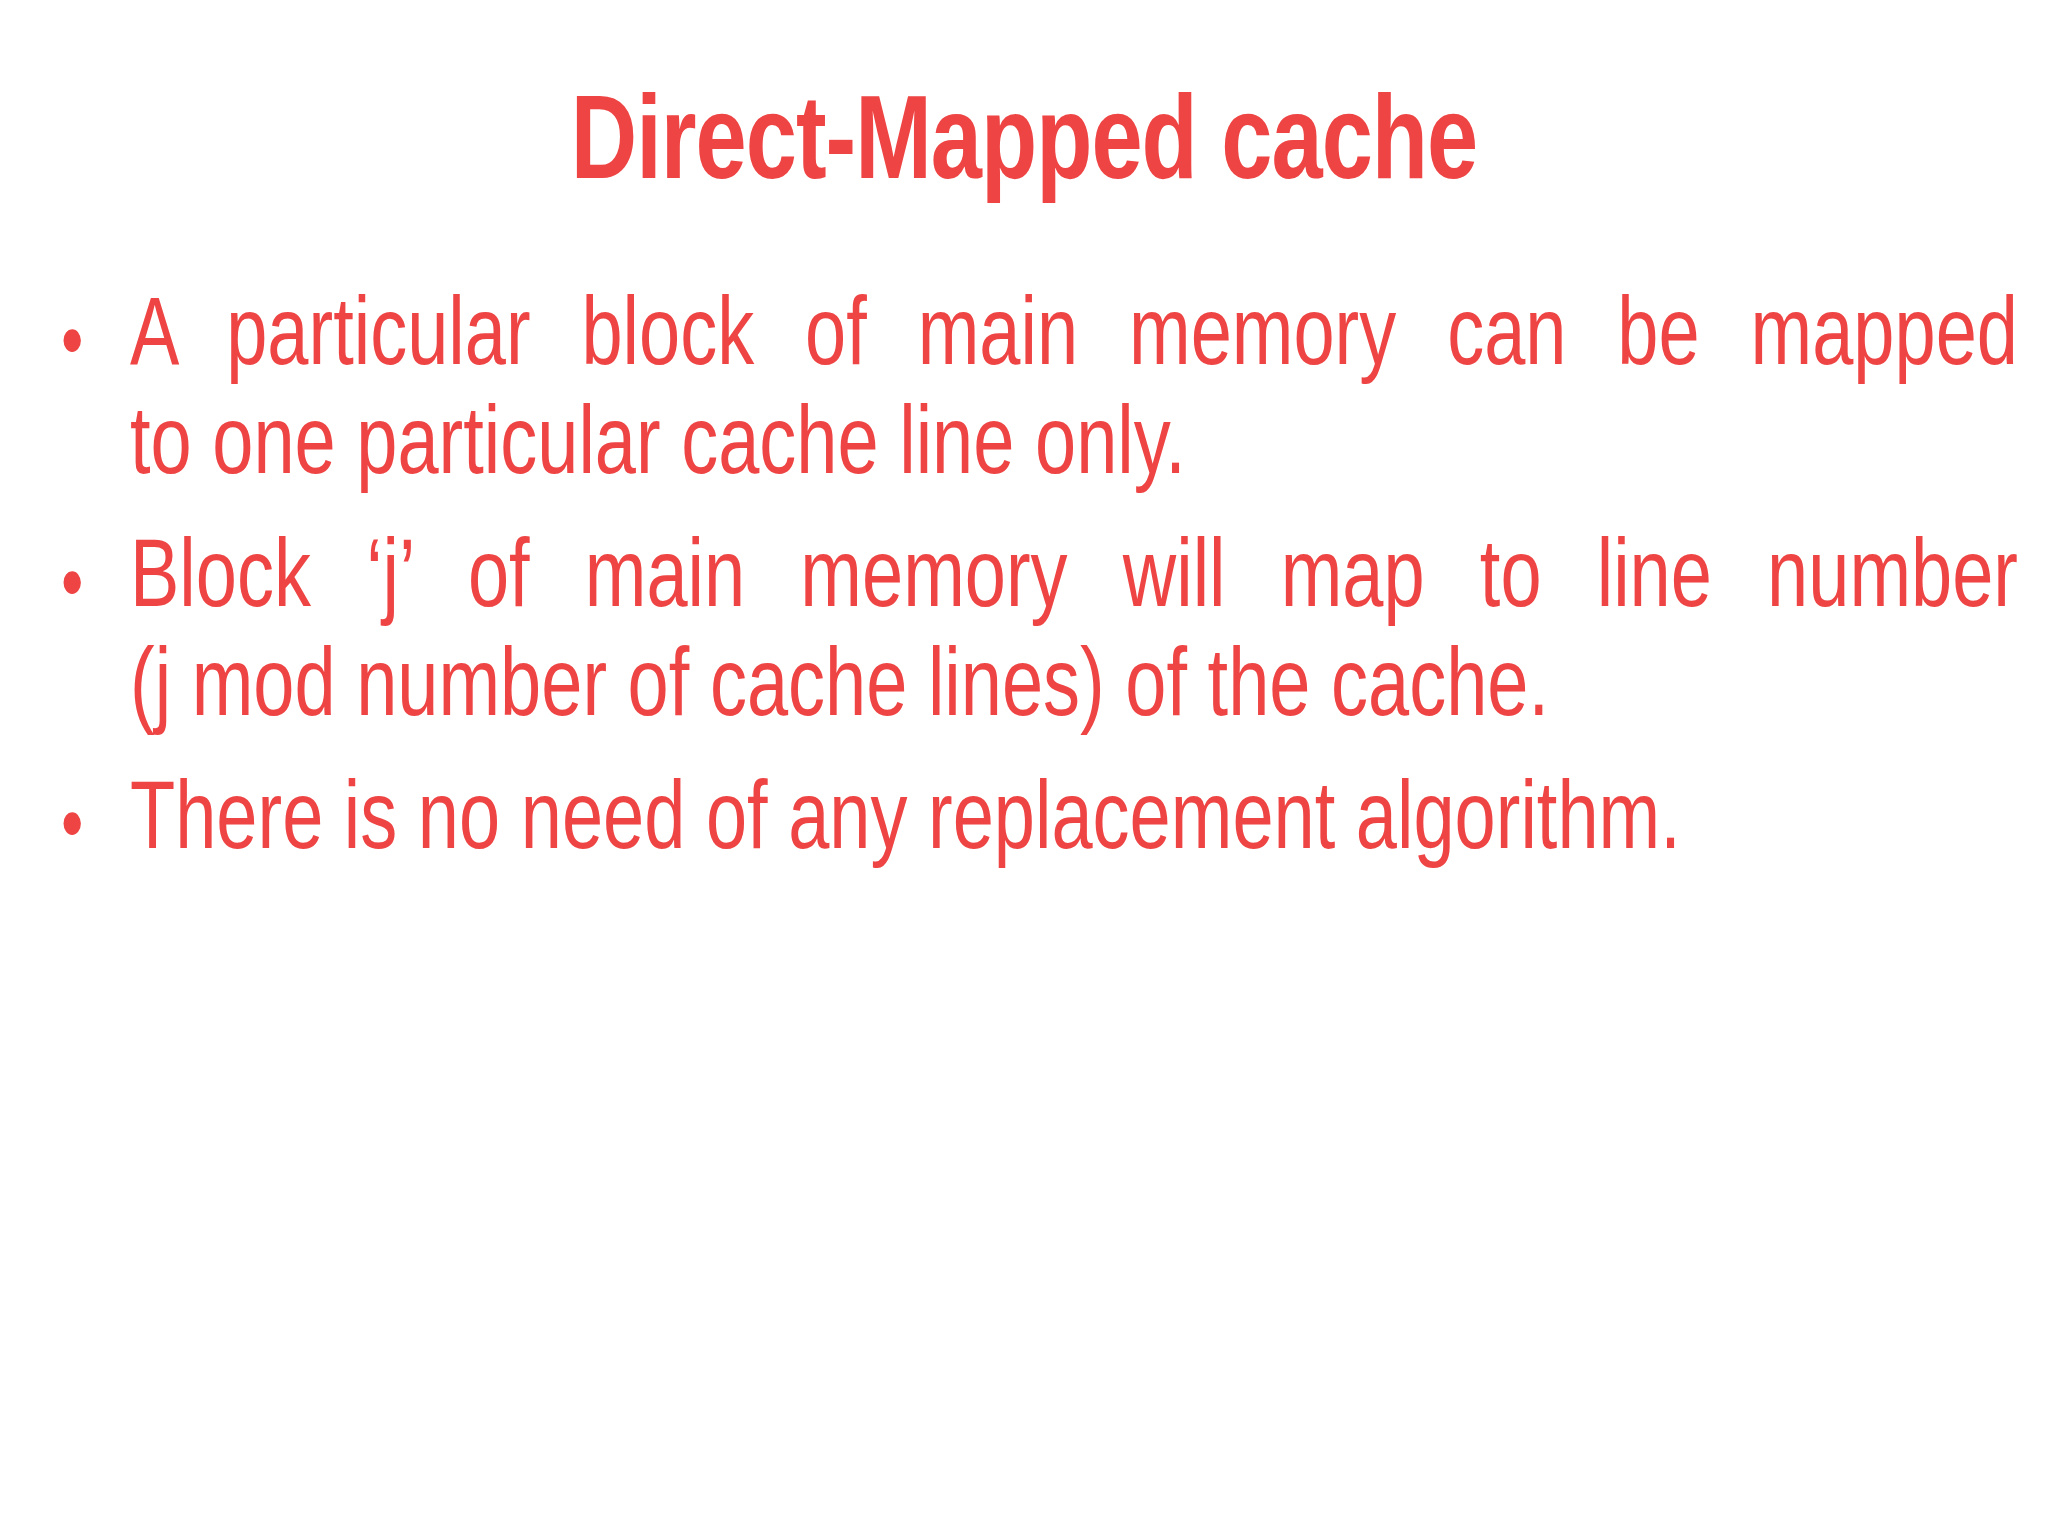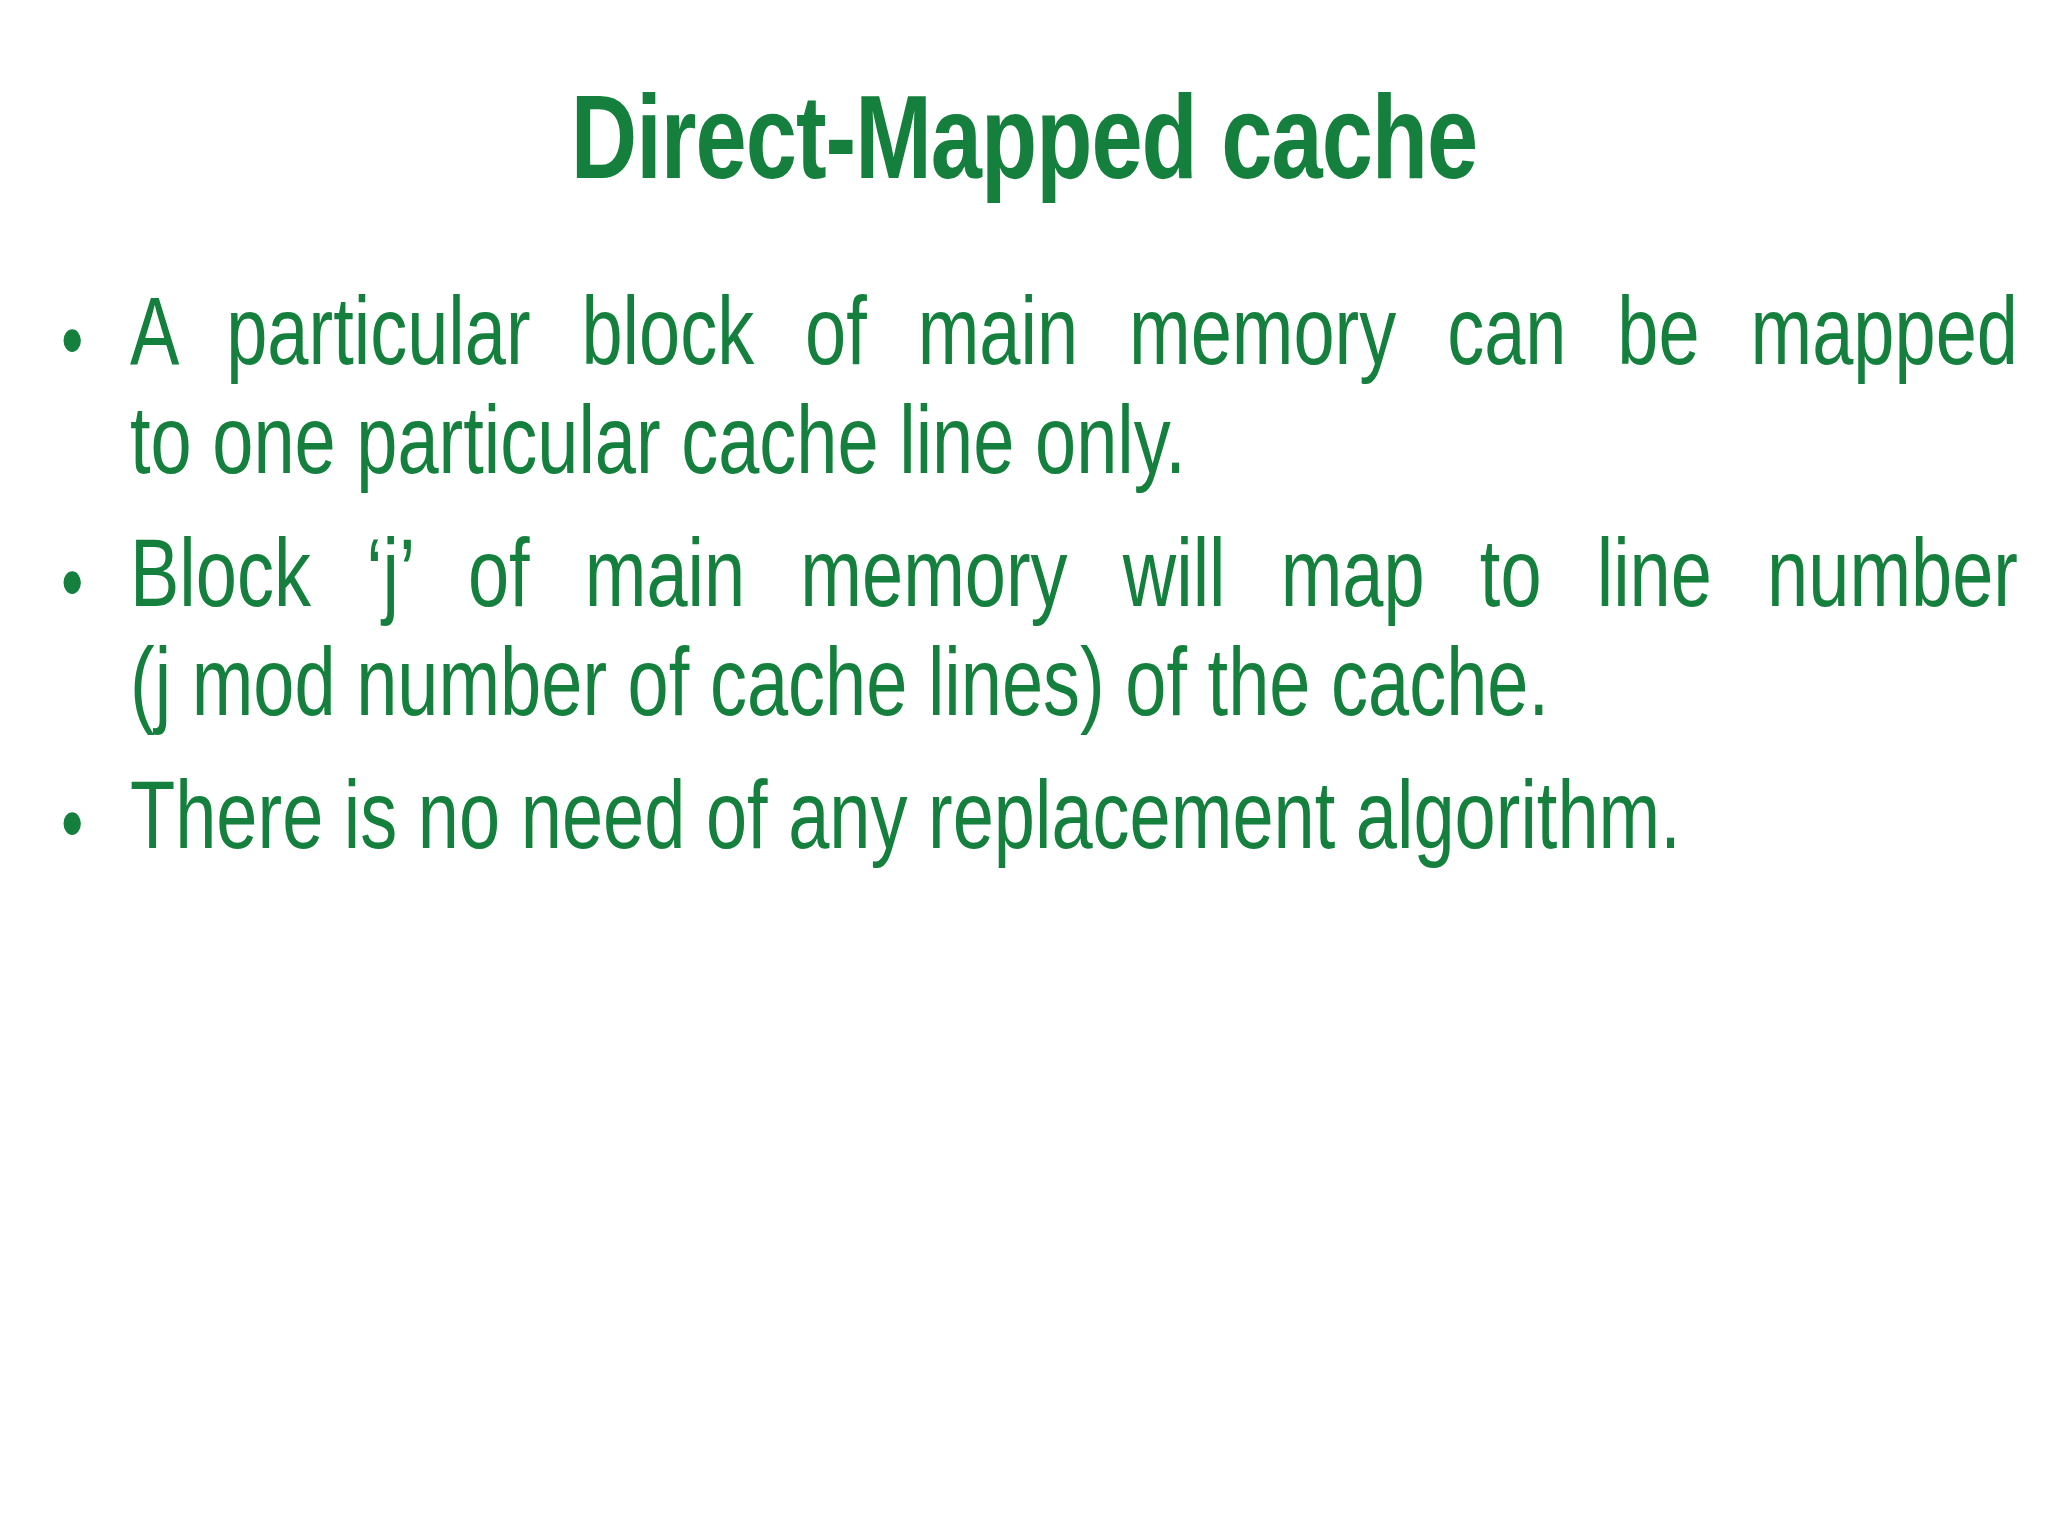--- a/index.html
+++ b/index.html
@@ -56,21 +56,21 @@
     white-space: normal;
   }
   .line.justify {
     text-align: justify;
     text-align-last: justify;
   }
 </style>
 </head>
 <body>
 
-<div class="page" style="background: rgb(255, 255, 255); color: #15803d;">
+<div class="page" style="background: rgb(255, 255, 255); color: #ef4444;">
   <div class="stretch">
     <h1 class="slide-title">Direct-Mapped cache</h1>
     <div class="bullet-list">
         <div class="bullet">
           <span class="bullet-marker">•</span>
           <div class="bullet-text">
             <div class="line justify">A particular block of main memory can be mapped</div>
             <div class="line">to one particular cache line only.</div>
           </div>
         </div>

